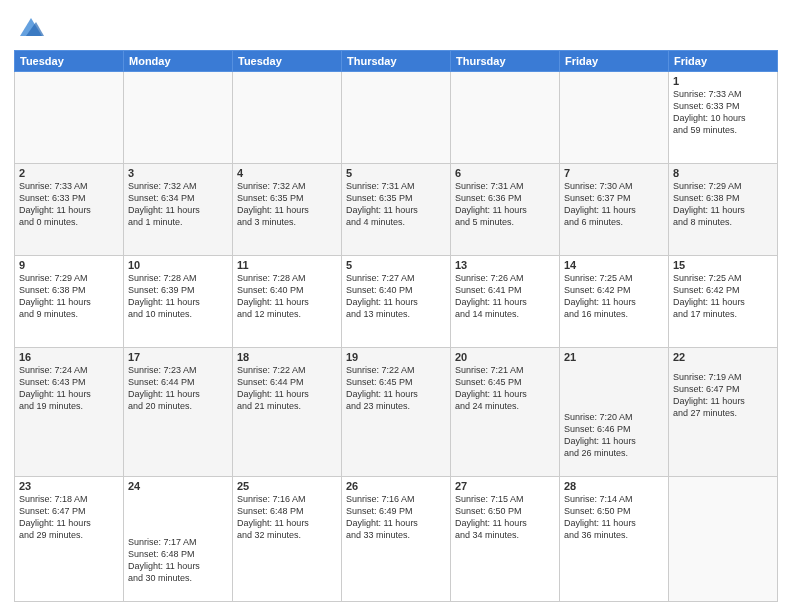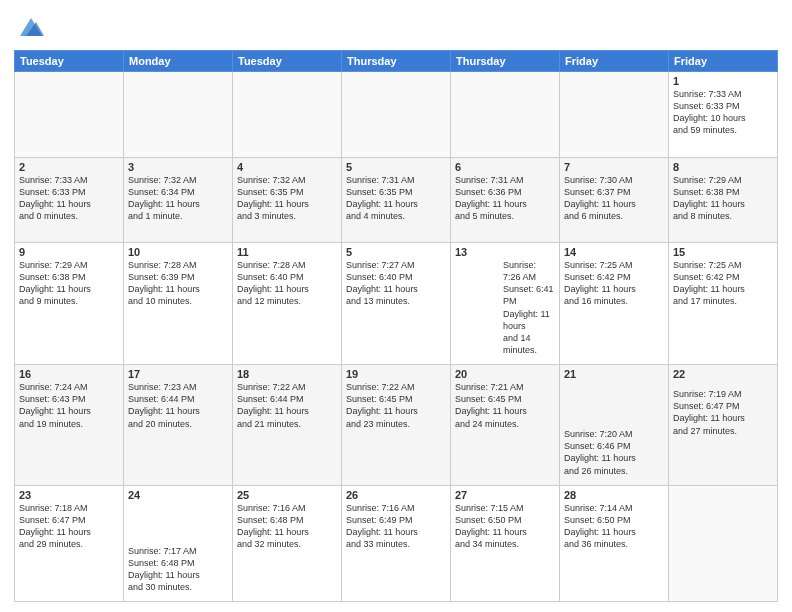--- a/index.html
+++ b/index.html
@@ -225,21 +225,21 @@
           </td>
           <td>
             <span class="day-num">5</span>
             <div class="day-info" style="white-space: pre-line;">Sunrise: 7:27 AM
 Sunset: 6:40 PM
 Daylight: 11 hours
 and 13 minutes.</div>
           </td>
           <td>
             <span class="day-num">13</span>
-            <div class="day-info" style="white-space: pre-line; margin-left: 48px;">Sunrise: 7:26 AM
+            <div class="day-info" style="white-space: pre-line;">Sunrise: 7:26 AM
 Sunset: 6:41 PM
 Daylight: 11 hours
 and 14 minutes.</div>
           </td>
           <td>
             <span class="day-num">14</span>
             <div class="day-info" style="white-space: pre-line;">Sunrise: 7:25 AM
 Sunset: 6:42 PM
 Daylight: 11 hours
 and 16 minutes.</div>

